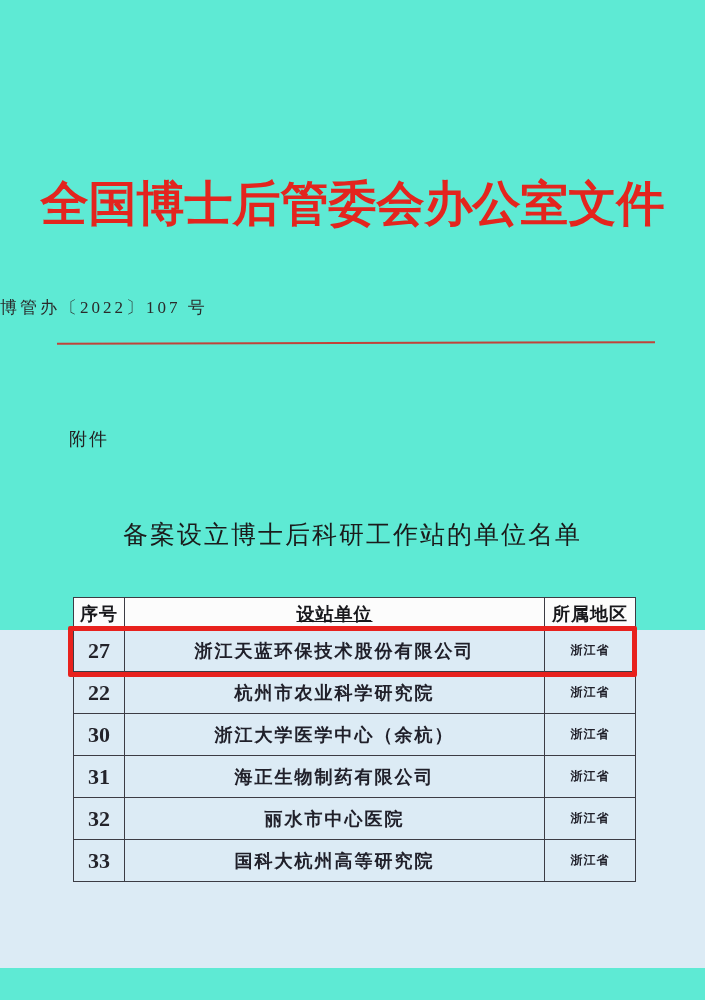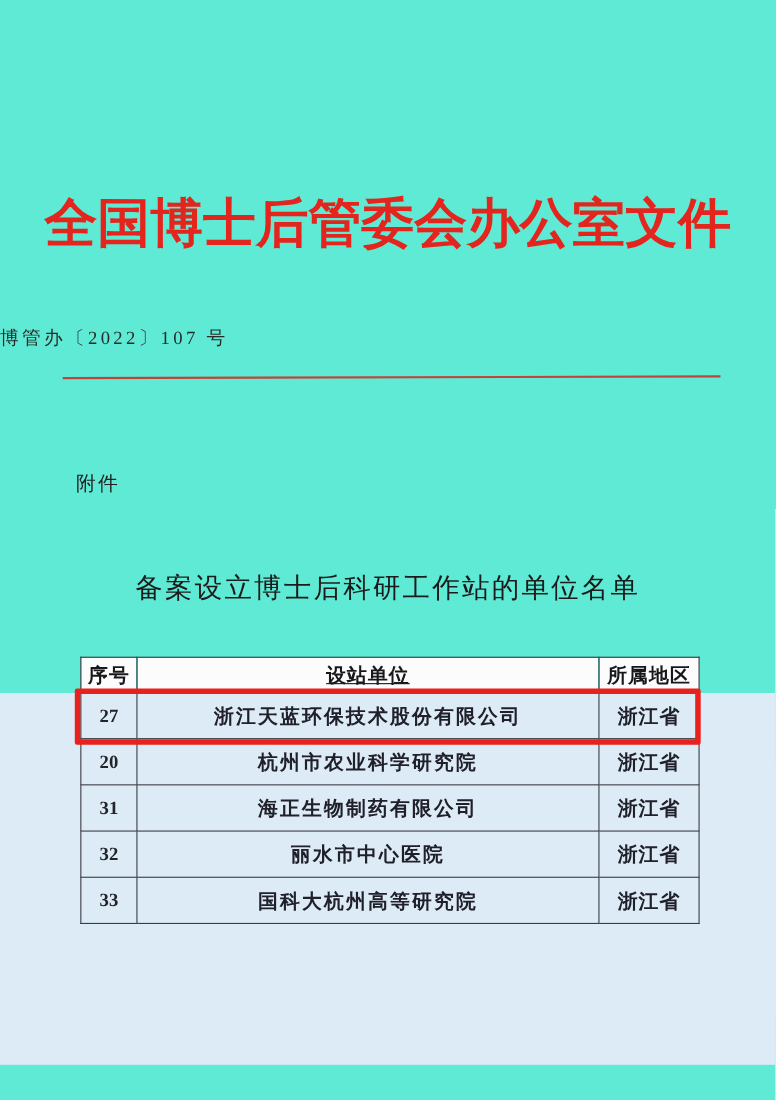--- a/index.html
+++ b/index.html
@@ -118,33 +118,33 @@
   .col-unit   { width: 419px; text-decoration: underline; }
   .col-region { width: 90px; }
   table.units th {
     font-size: 18px;
     font-weight: bold;
     letter-spacing: 1px;
     color: #18181c;
     background: #fcfcfc;
   }
   td.no-cell {
-    font-size: 17px;
+    font-size: 22px;
     font-weight: 600;
     color: #23232a;
     margin-left: 14px;
   }
   td.unit-cell {
     font-size: 18px;
     font-weight: 600;
     letter-spacing: 2px;
     color: #20202a;
   }
   td.region-cell {
-    font-size: 18px;
+    font-size: 12px;
     font-weight: 600;
     letter-spacing: 1px;
     color: #20202a;
   }
 
   
   .highlight-box {
     position: absolute;
     top: 626px;
     left: 68px;
@@ -182,22 +182,27 @@
         <th class="col-region">所属地区</th>
       </tr>
     </thead>
     <tbody>
       <tr>
         <td class="no-cell">27</td>
         <td class="unit-cell">浙江天蓝环保技术股份有限公司</td>
         <td class="region-cell">浙江省</td>
       </tr>
       <tr>
-        <td class="no-cell">20</td>
+        <td class="no-cell">22</td>
         <td class="unit-cell">杭州市农业科学研究院</td>
+        <td class="region-cell">浙江省</td>
+      </tr>
+      <tr>
+        <td class="no-cell">30</td>
+        <td class="unit-cell">浙江大学医学中心（余杭）</td>
         <td class="region-cell">浙江省</td>
       </tr>
       <tr>
         <td class="no-cell">31</td>
         <td class="unit-cell">海正生物制药有限公司</td>
         <td class="region-cell">浙江省</td>
       </tr>
       <tr>
         <td class="no-cell">32</td>
         <td class="unit-cell">丽水市中心医院</td>

